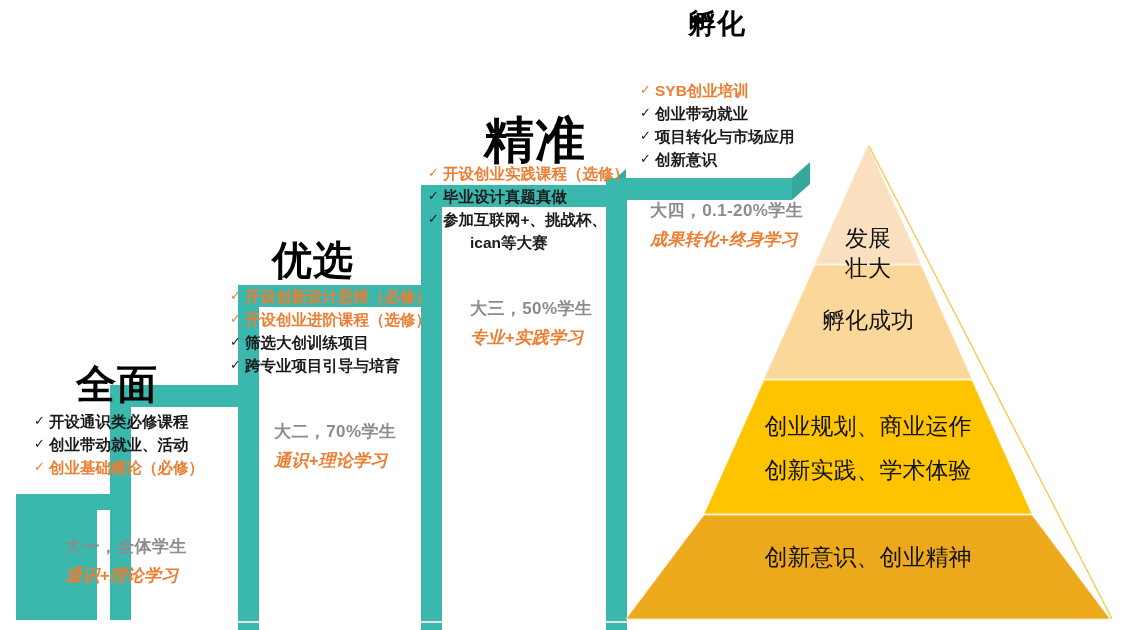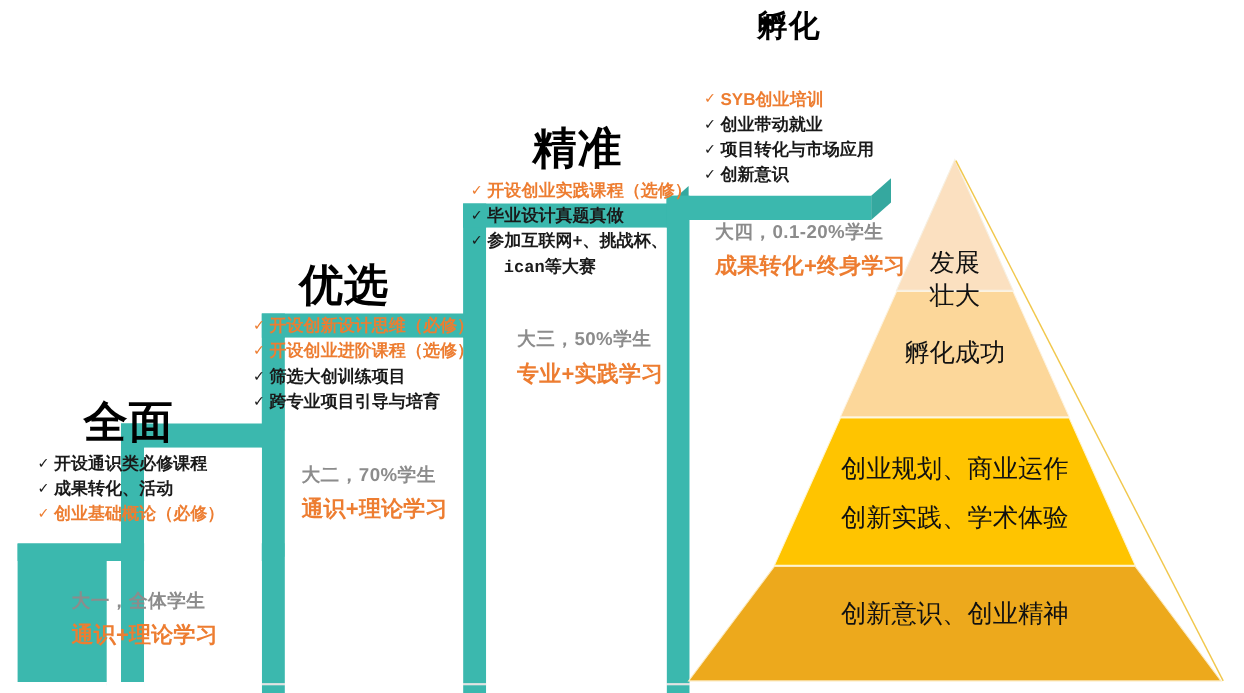--- a/index.html
+++ b/index.html
@@ -41,42 +41,43 @@
     width:15px;
     min-width:15px;
     font-size:13px;
     font-weight:400;
     line-height:1.48;
     color:#1a1a1a;
   }
   .bullet.hl{color:#ED7D31;}
   .bullet.hl .tick{color:#ED7D31;}
   .bullet .btxt{display:block;}
-  .bullet .cont{padding-left:15px;font-family:Liberation Mono, monospace;}
+  .bullet .cont{padding-left:27px;}
 
   
   .caption{
     position:absolute;
     white-space:nowrap;
     text-align:left;
   }
   .cap-top{
     color:#8c8c8c;
     font-weight:bold;
     font-size:17px;
     line-height:1.35;
     letter-spacing:0.4px;
   }
   .cap-bot{
     color:#ED7D31;
     font-weight:bold;
-    font-size:20px;
+    font-size:17px;
     line-height:1.35;
     letter-spacing:0.2px;
     margin-top:6px;
+    font-style:italic;
   }
 
   
   .pyr-label{
     position:absolute;
     color:#111111;
     font-weight:400;
     white-space:nowrap;
     text-align:center;
     line-height:1.32;
@@ -131,21 +132,21 @@
   </svg>
 
   <div class="stage-title" style="left:76px;top:364px;font-size:40px;">全面</div>
   <div class="bullets" style="left:34px;top:411px;">
     <div class="bullet">
       <span class="tick">✓</span>
       <span class="btxt">开设通识类必修课程</span>
     </div>
     <div class="bullet">
       <span class="tick">✓</span>
-      <span class="btxt">成果转化、活动</span>
+      <span class="btxt">创业带动就业、活动</span>
     </div>
     <div class="bullet hl">
       <span class="tick">✓</span>
       <span class="btxt">创业基础概论（必修）</span>
     </div>
   </div>
   <div class="caption" style="left:65px;top:536px;">
     <div class="cap-top">大一，全体学生</div>
     <div class="cap-bot">通识+理论学习</div>
   </div>
@@ -167,21 +168,21 @@
     <div class="bullet">
       <span class="tick">✓</span>
       <span class="btxt">跨专业项目引导与培育</span>
     </div>
   </div>
   <div class="caption" style="left:274px;top:421px;">
     <div class="cap-top">大二，70%学生</div>
     <div class="cap-bot">通识+理论学习</div>
   </div>
 
-  <div class="stage-title" style="left:484px;top:115px;font-size:40px;text-align:center;">精准</div>
+  <div class="stage-title" style="left:484px;top:115px;font-size:50px;text-align:center;">精准</div>
   <div class="bullets" style="left:428px;top:163px;">
     <div class="bullet hl">
       <span class="tick">✓</span>
       <span class="btxt">开设创业实践课程（选修）</span>
     </div>
     <div class="bullet">
       <span class="tick">✓</span>
       <span class="btxt">毕业设计真题真做</span>
     </div>
     <div class="bullet">

